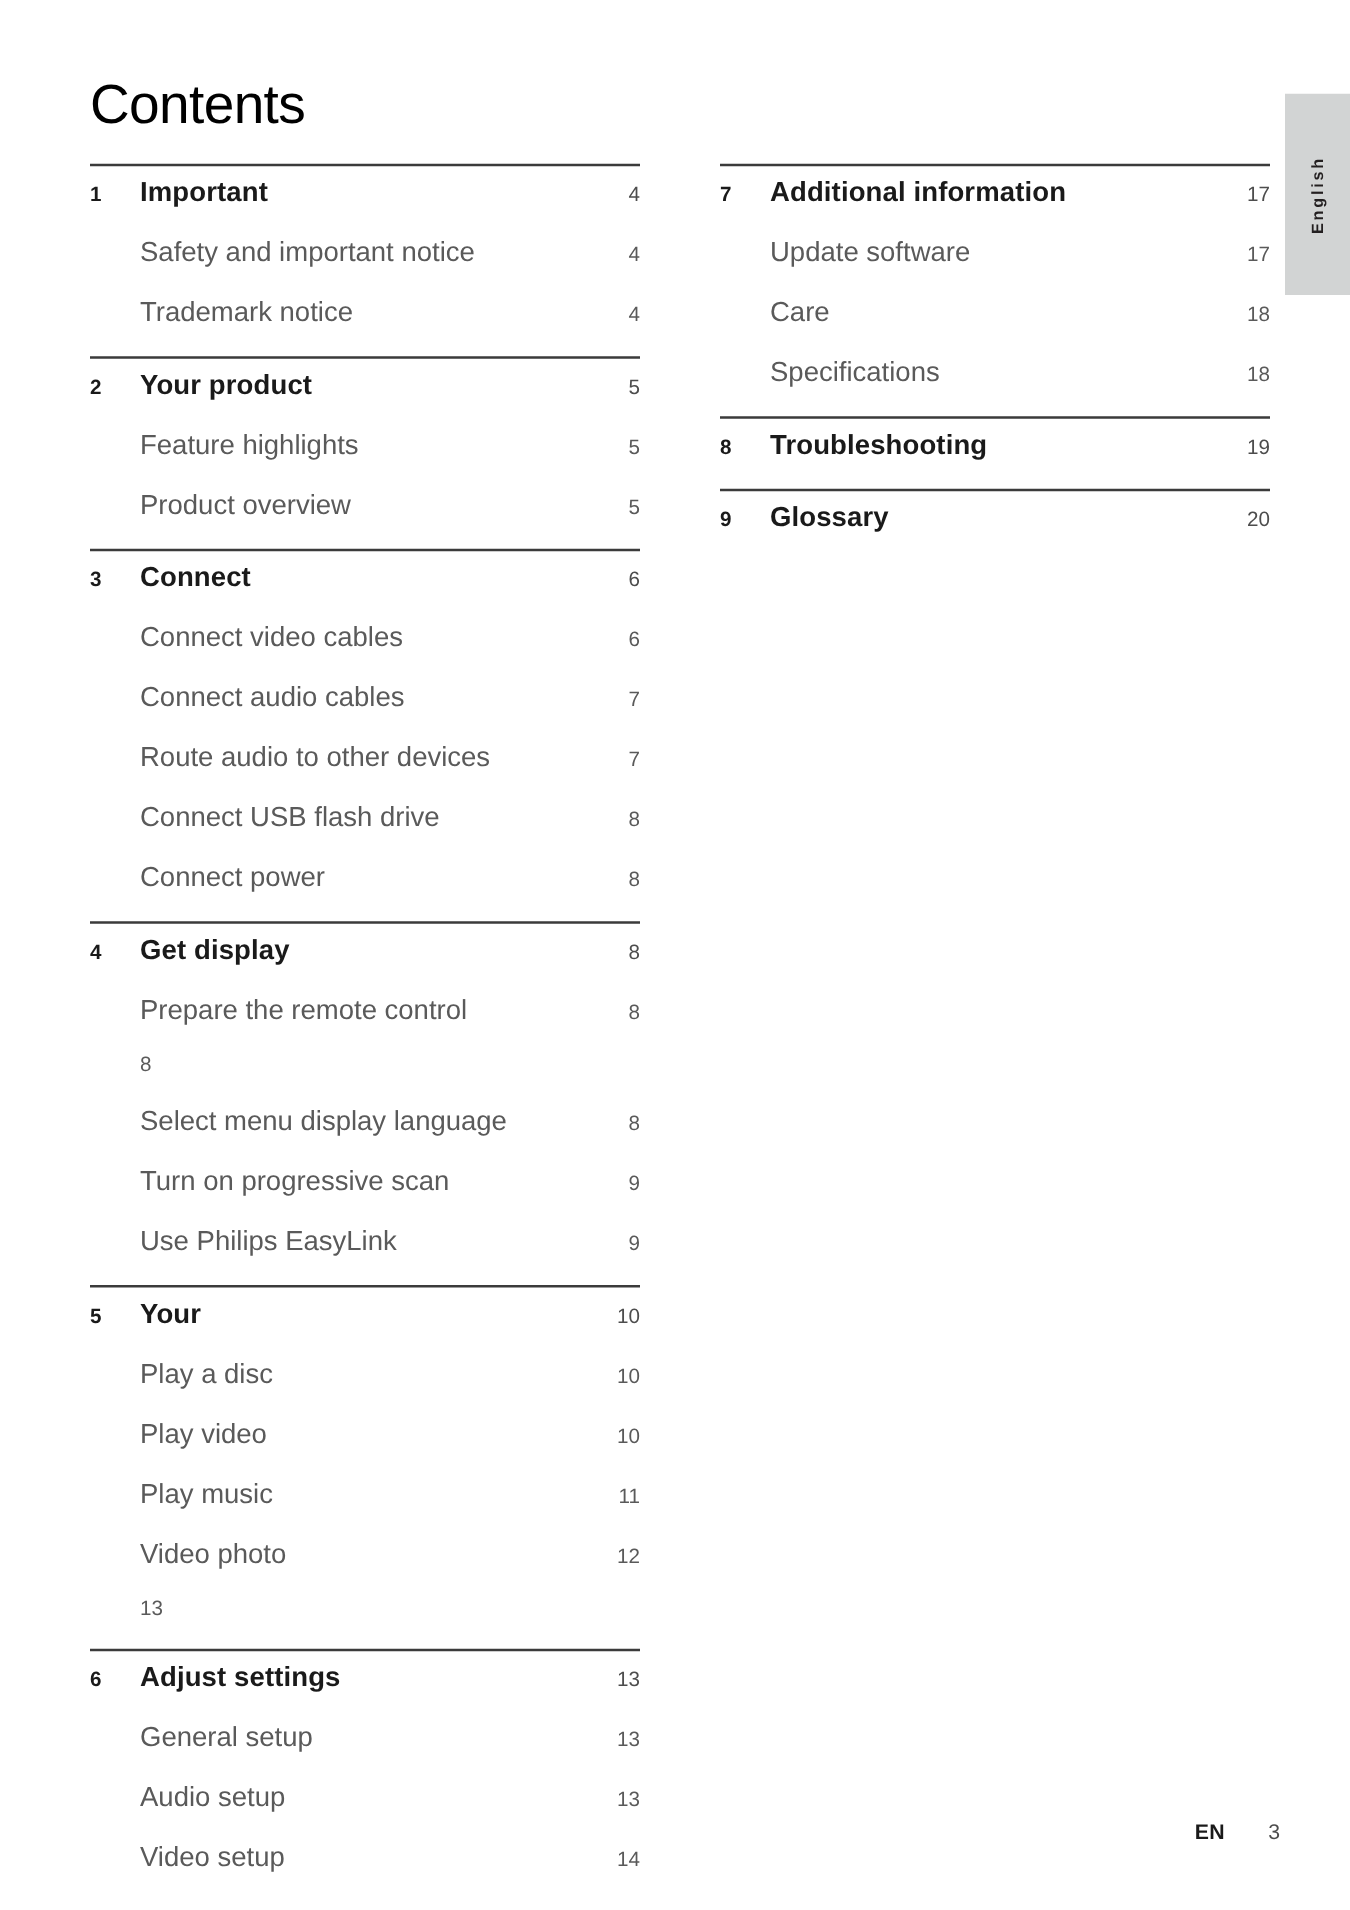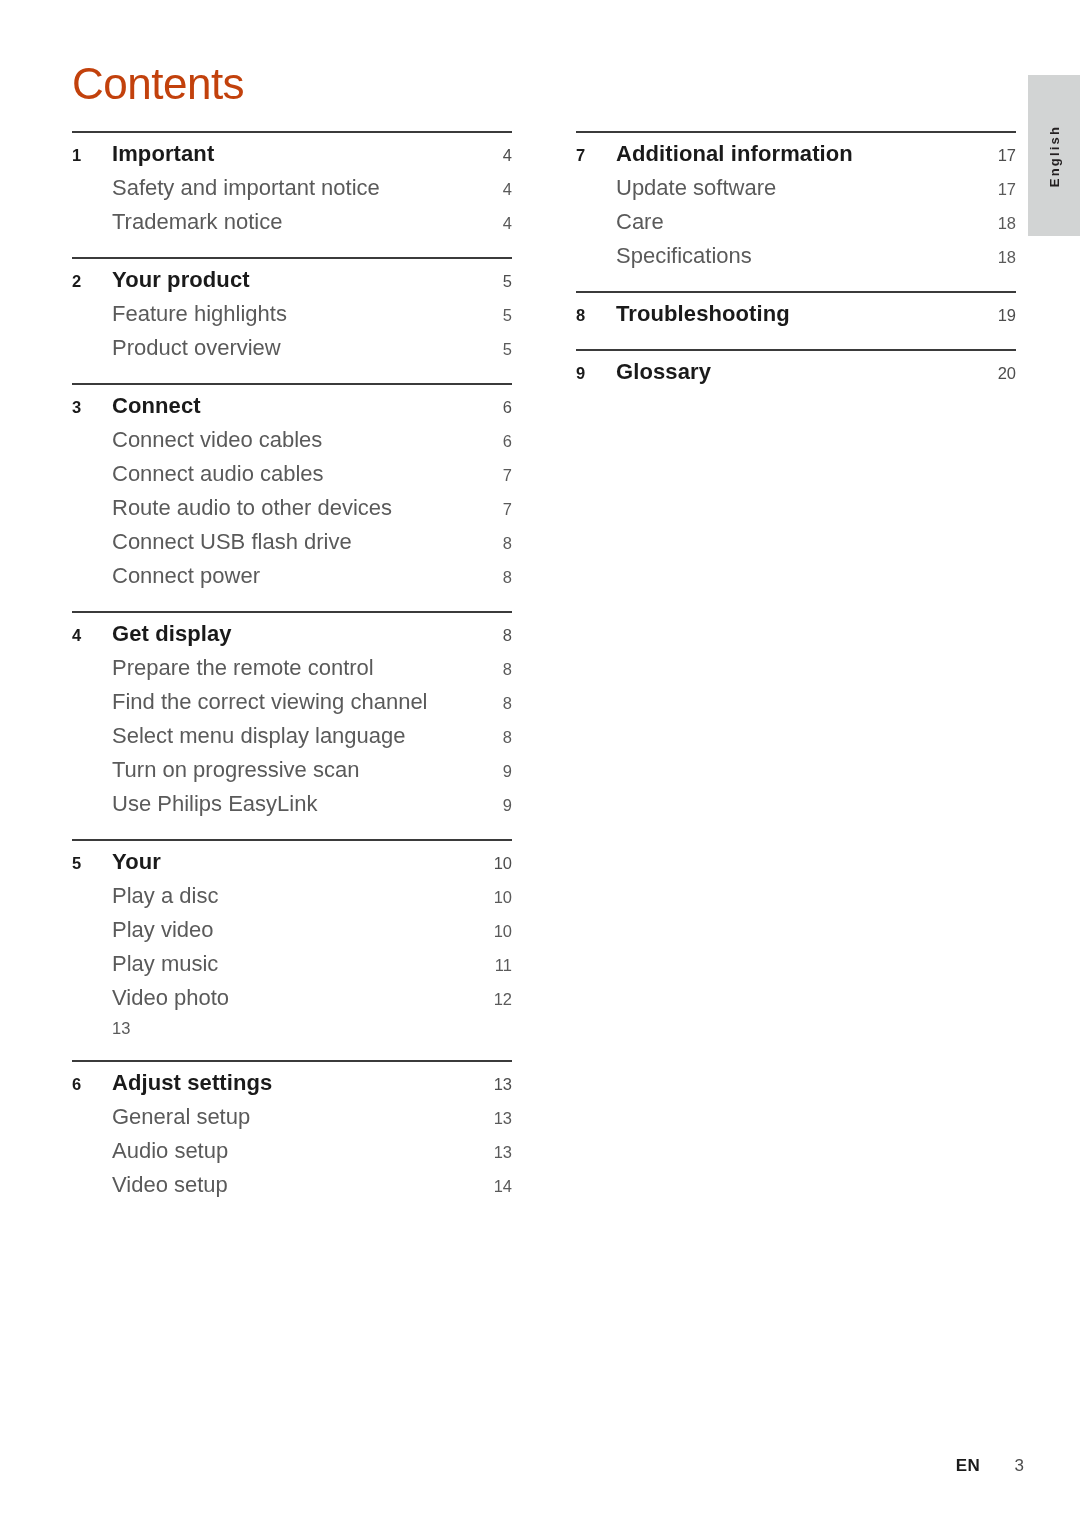--- a/index.html
+++ b/index.html
@@ -16,21 +16,21 @@
   }
 
   
   .page-title {
     position: absolute;
     left: 72px;
     top: 62px;
     font-size: 44px;
     font-weight: 300;
     letter-spacing: -0.5px;
-    color: #c2410c;
+    color: #000000;
     line-height: 1;
   }
 
   
   .lang-tab {
     position: absolute;
     left: 1028px;
     top: 75px;
     width: 52px;
     height: 161px;
@@ -110,20 +110,21 @@
   }
 
   
   .entry.sub {
     padding-top: 8px;
   }
   .entry.sub .entry-label,
   .entry.sub .entry-page {
     font-weight: 400;
     color: #5a5a5a;
+    margin-top: 14px;
   }
 
   
   .footer {
     position: absolute;
     right: 56px;
     bottom: 52px;
     display: flex;
     align-items: baseline;
     gap: 30px;
@@ -230,21 +231,20 @@
           <span class="entry-label">Get display</span>
           <span class="entry-page">8</span>
         </div>
         <div class="entry sub">
           <span class="entry-num"></span>
           <span class="entry-label">Prepare the remote control</span>
           <span class="entry-page">8</span>
         </div>
         <div class="entry sub">
           <span class="entry-num"></span>
-          <span class="entry-label">Find the correct viewing channel</span>
           <span class="entry-page">8</span>
         </div>
         <div class="entry sub">
           <span class="entry-num"></span>
           <span class="entry-label">Select menu display language</span>
           <span class="entry-page">8</span>
         </div>
         <div class="entry sub">
           <span class="entry-num"></span>
           <span class="entry-label">Turn on progressive scan</span>

